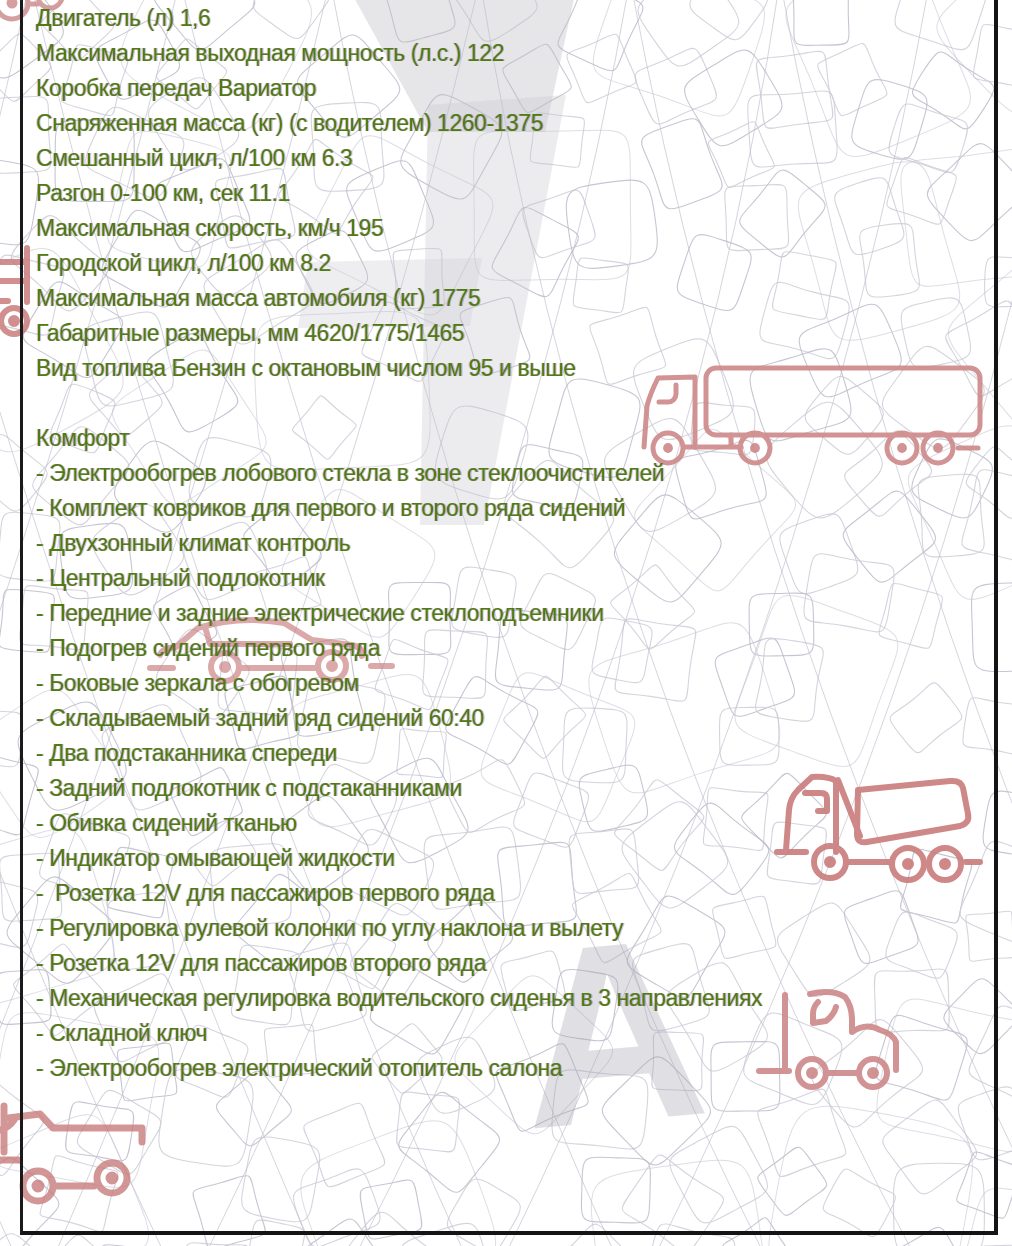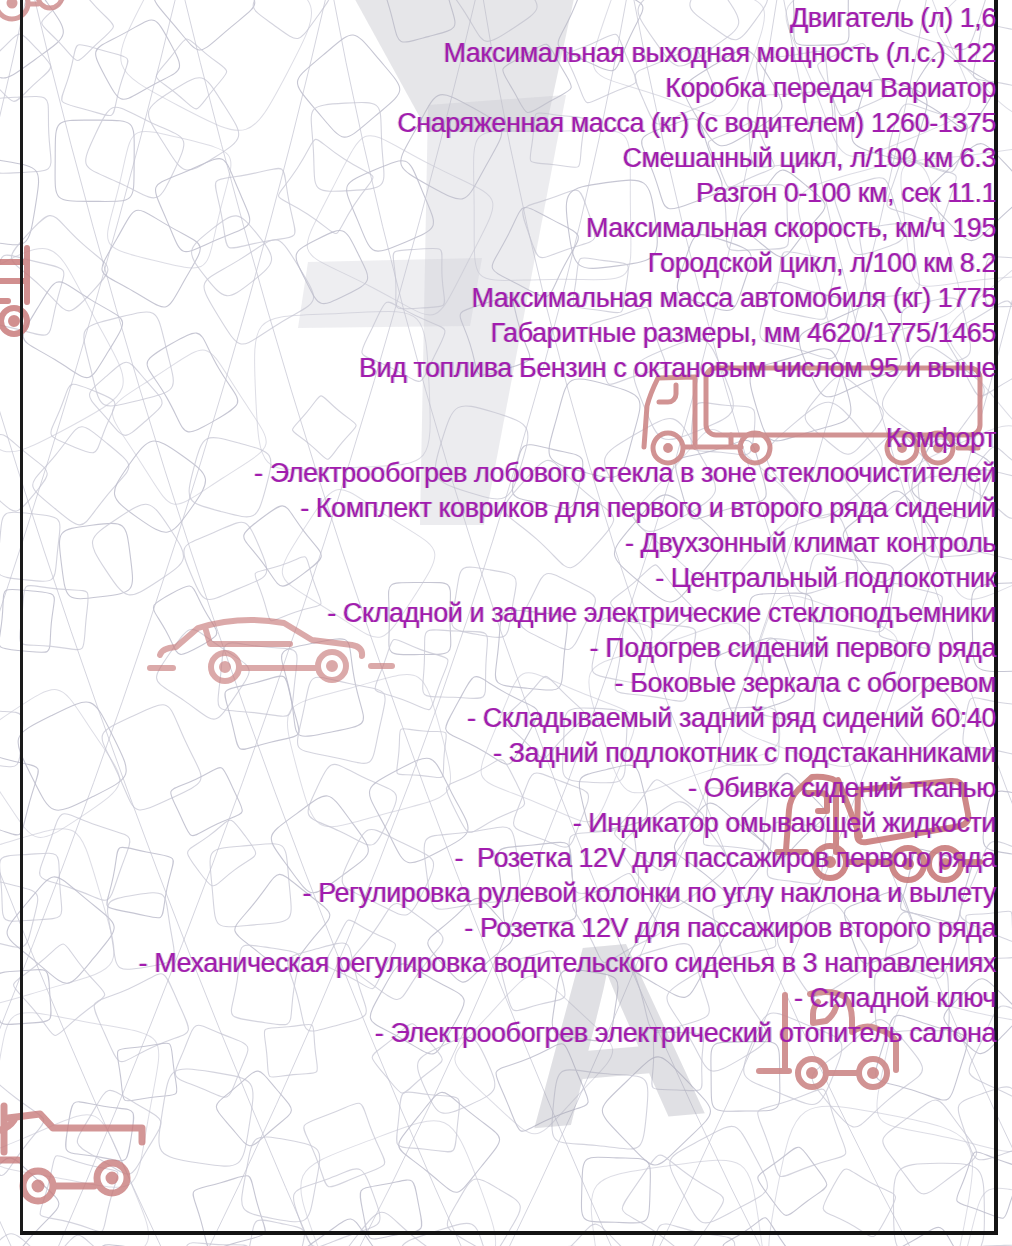--- a/index.html
+++ b/index.html
@@ -15,23 +15,22 @@
     position:absolute;z-index:1;line-height:1;font-weight:bold;
     color:rgba(162,162,172,0.33);user-select:none;
   }
   .wl-bottom{left:520px;top:905px;font-size:255px;transform:rotate(-5deg);}
   .doc-frame{
     position:absolute;z-index:2;left:20px;top:-8px;width:971px;height:1239px;
     border-left:3px solid #1a1a1a;border-right:4px solid #141414;border-bottom:4px solid #141414;
   }
   .doc-text{
     position:absolute;z-index:3;left:36px;top:1px;width:960px;
-    font-size:27px;letter-spacing:-0.45px;color:#a21caf;
+    font-size:23px;letter-spacing:-0.45px;color:#4d7c0f;
     text-shadow:-1px 0 0 rgba(185,40,40,0.25), 1.1px 0 0 rgba(40,45,190,0.28);
-    text-align:right;
   }
   .line{height:35px;line-height:35px;white-space:pre;}
 </style>
 </head>
 <body>
 
 <div class="page">
 
   <svg class="bg" width="1012" height="1246" viewBox="0 0 1012 1246">
     <g id="pattern-layer">
@@ -437,24 +436,25 @@
         <div class="line">Габаритные размеры, мм 4620/1775/1465</div>
         <div class="line">Вид топлива Бензин с октановым числом 95 и выше</div>
       </div>
     <div class="line"></div>
     <div class="line">Комфорт</div>
     <div>
         <div class="line">- Электрообогрев лобового стекла в зоне стеклоочистителей</div>
         <div class="line">- Комплект ковриков для первого и второго ряда сидений</div>
         <div class="line">- Двухзонный климат контроль</div>
         <div class="line">- Центральный подлокотник</div>
-        <div class="line">- Складной и задние электрические стеклоподъемники</div>
+        <div class="line">- Передние и задние электрические стеклоподъемники</div>
         <div class="line">- Подогрев сидений первого ряда</div>
         <div class="line">- Боковые зеркала с обогревом</div>
         <div class="line">- Складываемый задний ряд сидений 60:40</div>
+        <div class="line">- Два подстаканника спереди</div>
         <div class="line">- Задний подлокотник с подстаканниками</div>
         <div class="line">- Обивка сидений тканью</div>
         <div class="line">- Индикатор омывающей жидкости</div>
         <div class="line">-  Розетка 12V для пассажиров первого ряда</div>
         <div class="line">- Регулировка рулевой колонки по углу наклона и вылету</div>
         <div class="line">- Розетка 12V для пассажиров второго ряда</div>
         <div class="line">- Механическая регулировка водительского сиденья в 3 направлениях</div>
         <div class="line">- Складной ключ</div>
         <div class="line">- Электрообогрев электрический отопитель салона</div>
       </div>

